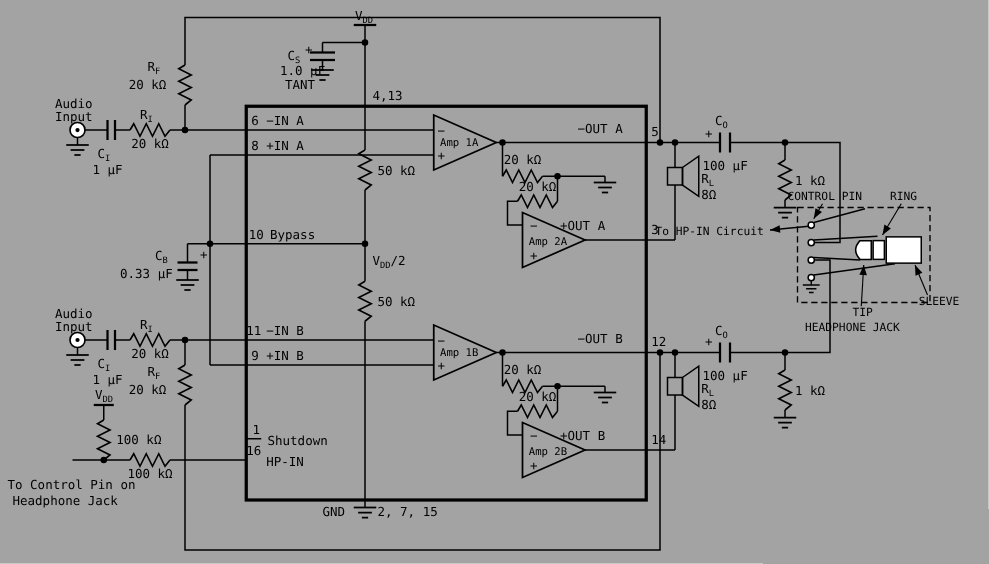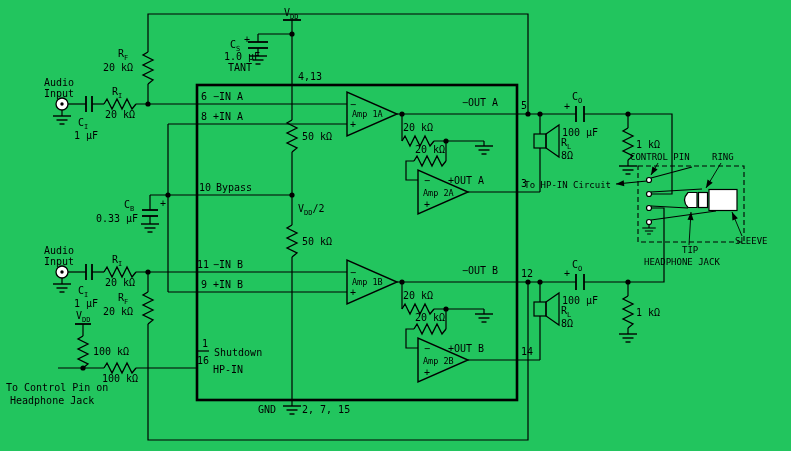--- a/index.html
+++ b/index.html
@@ -1,16 +1,16 @@
 <!DOCTYPE html>
 <html><head>
 <meta charset="utf-8">
 <style>
   html,body{margin:0;padding:0;background:#fff;}
-  .page{width:791px;height:451px;background:#22c55e;position:relative;}
+  .page{width:791px;height:451px;background:#a3a3a3;position:relative;}
   svg{display:block;}
   .t{font-family:"DejaVu Sans Mono","Liberation Mono",monospace;font-size:10px;fill:#000;}
   .t9{font-family:"DejaVu Sans Mono","Liberation Mono",monospace;font-size:9px;fill:#000;}
   .t85{font-family:"DejaVu Sans Mono","Liberation Mono",monospace;font-size:8.5px;fill:#000;}
   .sub{font-size:7px;}
   .mid{text-anchor:middle;}
   .end{text-anchor:end;}
 </style>
 </head>
 <body>

